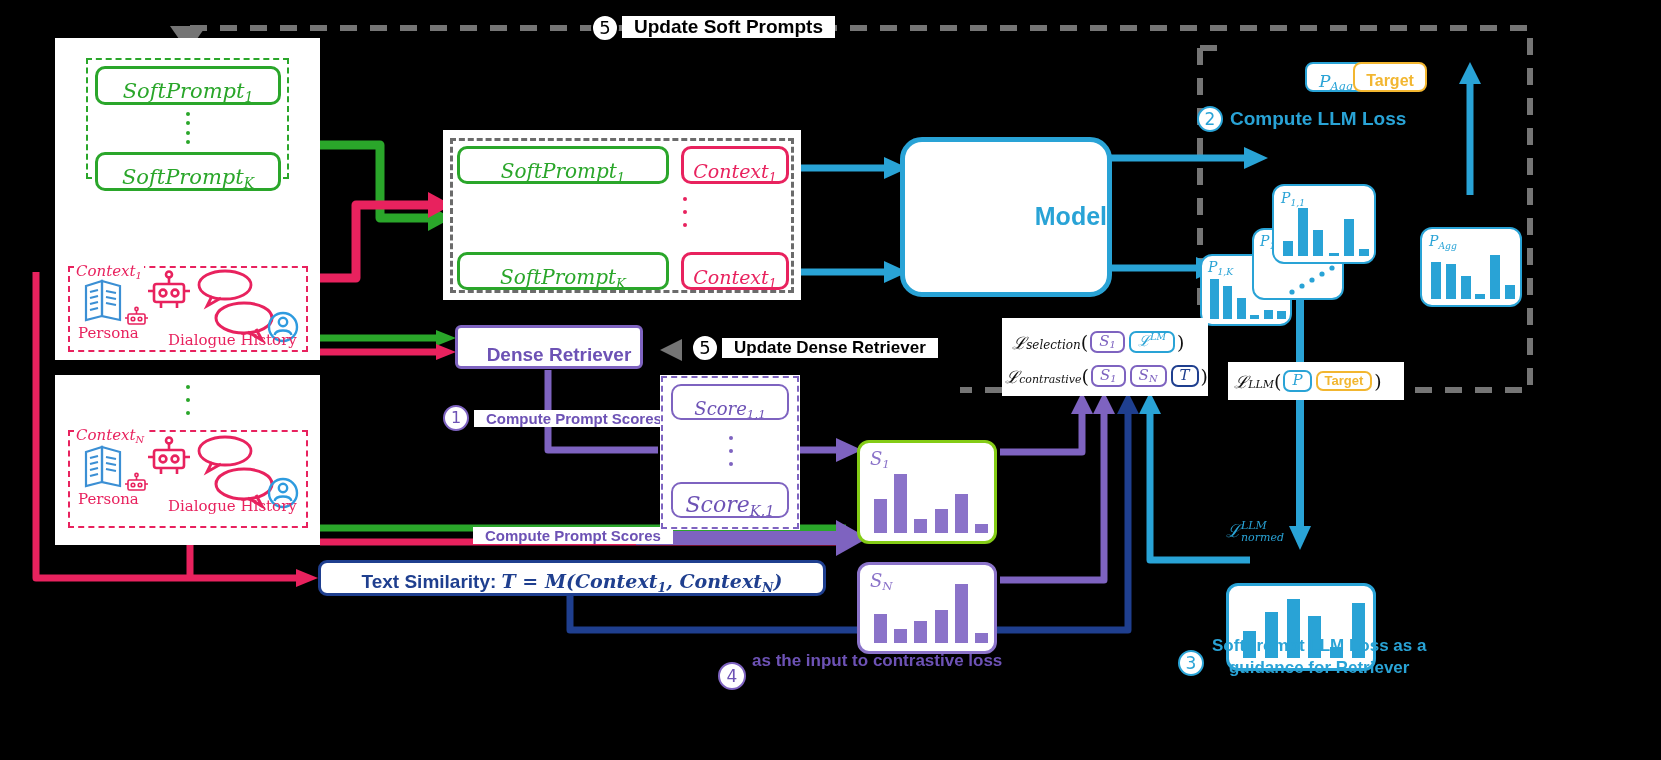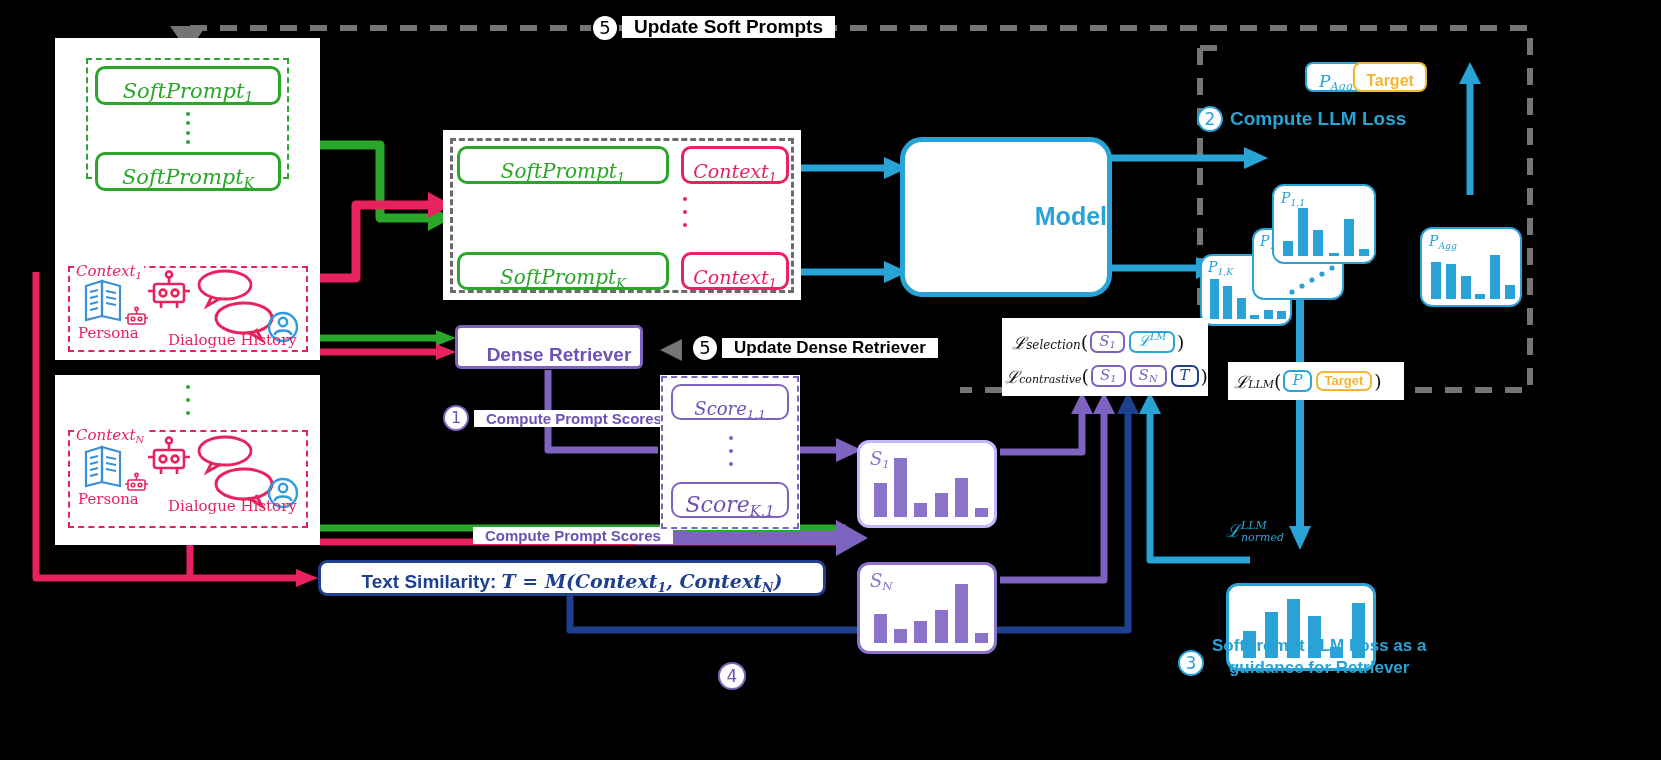--- a/index.html
+++ b/index.html
@@ -488,21 +488,21 @@
     <i style="width:4px;height:4px;background:#7e63c0;"></i>
     <i style="width:4px;height:4px;background:#7e63c0;"></i>
     <i style="width:4px;height:4px;background:#7e63c0;"></i>
   </div>
   <div class="rbox" style="left:671px; top:482px; width:118px; height:36px; border:2.5px solid #7e63c0;">
     <span class="mathit" style="color:#6d52b5; font-size:22px;">
       <span>Score</span><span class="sub">K,1</span>
     </span>
   </div>
 
-  <div class="histcard" style="left:857px; top:408px; width:140px; height:88px; border:3px solid #c4b5fd;">
+  <div class="histcard" style="left:857px; top:408px; width:140px; height:104px; border:3px solid #84cc16;">
     <div class="histlabel" style="left:10px; top:7px; font-size:18px; color:#8b73c9;">
       <span>S</span><span class="sub">1</span>
     </div>
     <div class="bars" style="left:14px; bottom:8px; width:114px; height:62px;">
       <span style="width:13px;height:34px;background:#8b73c9;"></span>
       <span style="width:13px;height:59px;background:#8b73c9;"></span>
       <span style="width:13px;height:14px;background:#8b73c9;"></span>
       <span style="width:13px;height:24px;background:#8b73c9;"></span>
       <span style="width:13px;height:39px;background:#8b73c9;"></span>
       <span style="width:13px;height:9px;background:#8b73c9;"></span>
@@ -603,15 +603,16 @@
   </div>
   <div class="abs" style="left:1212px; top:635px; color:#29a3d6; font-size:17px; font-weight:bold; line-height:1.3; text-align:center; white-space:nowrap;">
     <div>SoftPrompt LLM Loss as a</div>
     <div>guidance for Retriever</div>
   </div>
 
   <div class="stepnum" style="left:718px; top:662px; width:28px; height:28px; border:2.5px solid #7e63c0; color:#6d52b5; font-size:17px;">
     <span>4</span>
   </div>
   <div class="abs" style="left:752px; top:650px; color:#6d52b5; font-size:17px; font-weight:bold; line-height:1.35; text-align:center; white-space:nowrap;">
+    <div>as the input to contrastive loss</div>
   </div>
 
 </div>
 
 </body></html>

